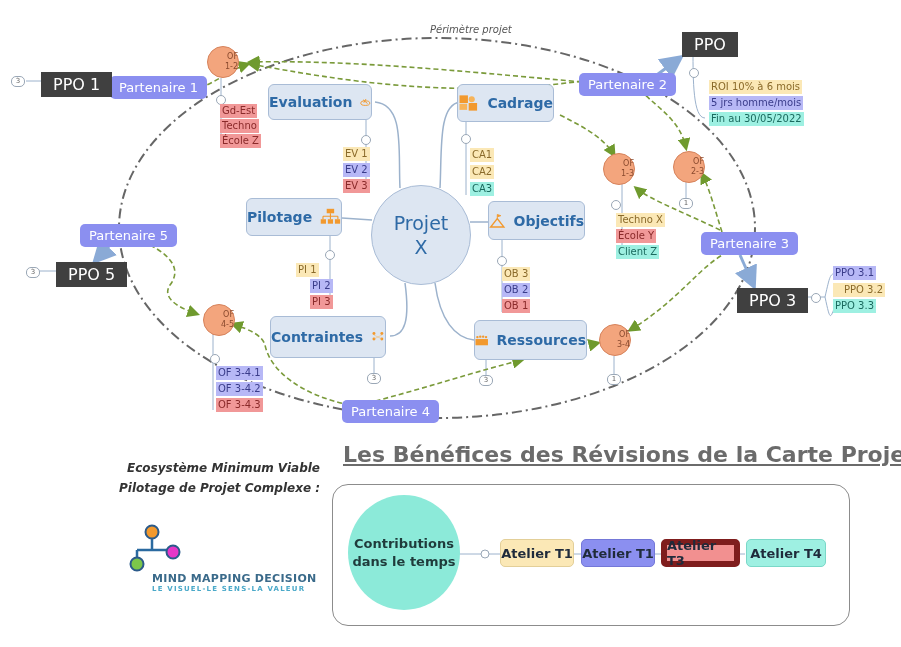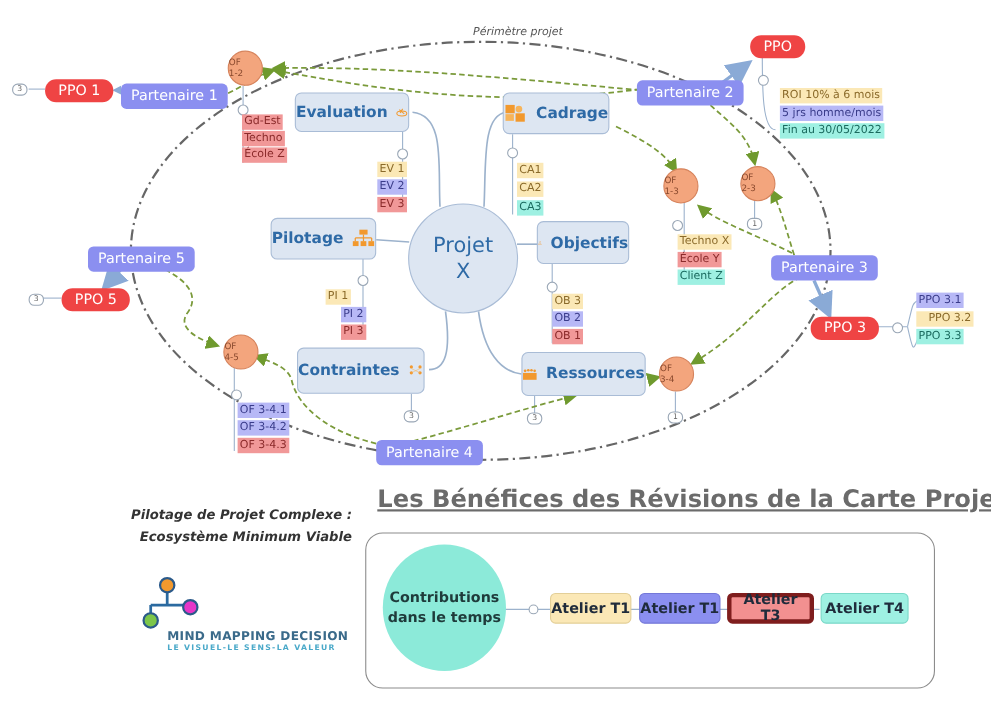--- a/index.html
+++ b/index.html
@@ -6,23 +6,23 @@
   body { width:901px; height:647px; position:relative; overflow:hidden; font-family:"DejaVu Sans", sans-serif; }
   .abs { position:absolute; }
   svg.wires { position:absolute; left:0; top:0; }
   .topic { position:absolute; background:#dde6f2; border:1.5px solid #a9bcd6; border-radius:6px; box-sizing:border-box;
            display:flex; align-items:center; justify-content:center; gap:8px; color:#2e6aa6; font-size:14px; font-weight:bold; }
   .topic .ico { width:28px; height:24px; display:inline-block; }
   .center { position:absolute; left:371px; top:185px; width:100px; height:100px; border-radius:50%; background:#dde6f2;
             border:1.5px solid #a9bcd6; box-sizing:border-box; display:flex; flex-direction:column; align-items:center; justify-content:center;
             color:#2e6aa6; font-size:19px; line-height:24px; }
   .partner { position:absolute; background:#8b8ff0; color:#fff; border-radius:5px; font-size:13px; padding:4px 9px; white-space:nowrap; }
-  .ppo { position:absolute; background:#ef4444; color:#fff; border-radius:10px; font-size:13px; padding:3px 12px; white-space:nowrap; }
+  .ppo { position:absolute; background:#404040; color:#fff; border-radius:0; font-size:16px; padding:3px 12px; white-space:nowrap; }
   .of { position:absolute; width:32px; height:32px; border-radius:50%; background:#f3a57d; border:1px solid #d6835c; box-sizing:border-box;
-        color:#8a4a2e; font-size:8px; line-height:10px; display:flex; flex-direction:column; align-items:flex-start; justify-content:center; }
+        color:#8a4a2e; font-size:8px; line-height:10px; display:flex; flex-direction:column; align-items:flex-end; justify-content:center; }
   .tag { position:absolute; font-size:10px; line-height:14px; padding:0 2px; white-space:nowrap; color:#5a5a5a; }
   .y { background:#fbe8b6; color:#8a6a2a; }
   .p { background:#b7b8f6; color:#3a3c8a; }
   .r { background:#f19898; color:#8a2a2a; }
   .c { background:#9ef0e2; color:#1a6a5e; }
   .collapse { position:absolute; width:12px; height:9px; border:1px solid #9aa7b6; border-radius:5px; background:#fff; font-size:7px;
               line-height:9px; text-align:center; color:#666; }
   .minus { position:absolute; width:8px; height:8px; border:1px solid #9aa7b6; border-radius:50%; background:#fff; }
   .perimetre { position:absolute; left:430px; top:24px; font-size:10px; font-style:italic; color:#555; }
   .subtitle { position:absolute; left:100px; top:458px; width:220px; text-align:right; font-size:12px; font-style:italic; font-weight:bold;
@@ -129,21 +129,21 @@
 <div class="topic" style="left:246px;top:198px;width:96px;height:38px;">
   <span>Pilotage</span>
   <svg class="ico" viewBox="0 0 28 24">
       <rect x="9" y="1" width="10" height="6" fill="#f2992e"></rect>
       <path d="M14,7 L14,11 M4,11 L24,11 M4,11 L4,15 M14,11 L14,15 M24,11 L24,15" stroke="#f2992e" stroke-width="1.5"></path>
       <rect x="1" y="15" width="7" height="6" fill="#f2992e"></rect>
       <rect x="10.5" y="15" width="7" height="6" fill="#f2992e"></rect>
       <rect x="20" y="15" width="7" height="6" fill="#f2992e"></rect>
     </svg>
 </div>
-<div class="topic" style="left:488px;top:201px;width:84px;height:39px;">
+<div class="topic" style="left:488px;top:201px;width:97px;height:39px;">
   <svg class="ico" viewBox="0 0 28 24">
       <path d="M3,22 L14,8 L25,22 Z" fill="none" stroke="#f2992e" stroke-width="2.5"></path>
       <path d="M14,8 L14,1 L20,3 L14,5" fill="#f2992e" stroke="#f2992e" stroke-width="1.5"></path>
     </svg>
   <span>Objectifs</span>
 </div>
 <div class="topic" style="left:270px;top:316px;width:116px;height:42px;">
   <span>Contraintes</span>
   <svg class="ico" viewBox="0 0 28 24">
       <circle cx="6" cy="5" r="3" fill="#f2992e"></circle>
@@ -238,22 +238,22 @@
 <div class="of" style="left:203px;top:304px;">
   <span>OF</span>
   <span>4-5</span>
 </div>
 <div class="minus" style="left:210px;top:354px;"></div>
 <div class="tag p" style="left:216px;top:366px;">OF 3-4.1</div>
 <div class="tag p" style="left:216px;top:382px;">OF 3-4.2</div>
 <div class="tag r" style="left:216px;top:398px;">OF 3-4.3</div>
 
 <div class="subtitle">
+  <div>Ecosystème Minimum Viable</div>
   <div>Pilotage de Projet Complexe :</div>
-  <div>Ecosystème Minimum Viable</div>
 </div>
 <div class="headline">Les Bénéfices des Révisions de la Carte Projet</div>
 
 <svg class="abs" style="left:125px;top:522px;" width="60" height="50" viewBox="0 0 60 50">
   <path d="M27,12 L27,28 M12,28 L27,28 L47,28 M12,28 L12,42" stroke="#2b6aa0" stroke-width="2.5" fill="none"></path>
   <circle cx="27" cy="10" r="6.5" fill="#f2992e" stroke="#2b5a8a" stroke-width="2"></circle>
   <circle cx="48" cy="30" r="6.5" fill="#e636c8" stroke="#2b5a8a" stroke-width="2"></circle>
   <circle cx="12" cy="42" r="6.5" fill="#7cc64a" stroke="#2b5a8a" stroke-width="2"></circle>
 </svg>
 <div class="logo-t1">MIND MAPPING DECISION</div>
@@ -263,14 +263,14 @@
 <svg class="abs" style="left:455px;top:548px;" width="300" height="12">
   <line x1="0" y1="6" x2="290" y2="6" stroke="#9cb2cc" stroke-width="1"></line>
   <circle cx="30" cy="6" r="4" fill="#fff" stroke="#9aa7b6"></circle>
 </svg>
 <div class="contrib">
   <span>Contributions</span>
   <span>dans le temps</span>
 </div>
 <div class="atelier" style="left:500px;width:74px;background:#fbe8b6;border:1px solid #e3cf98;">Atelier T1</div>
 <div class="atelier" style="left:581px;width:74px;background:#8b8ff0;border:1px solid #7478d8;">Atelier T1</div>
-<div class="atelier" style="left:661px;width:79px;background:#f29090;border:4px solid #7f1d1d;text-align:center;">Atelier T3</div>
+<div class="atelier" style="left:661px;width:79px;background:#f29090;border:6px solid #7f1d1d;">Atelier T3</div>
 <div class="atelier" style="left:746px;width:80px;background:#9ef0e2;border:1px solid #7ad8c8;">Atelier T4</div>
 
 </body></html>

